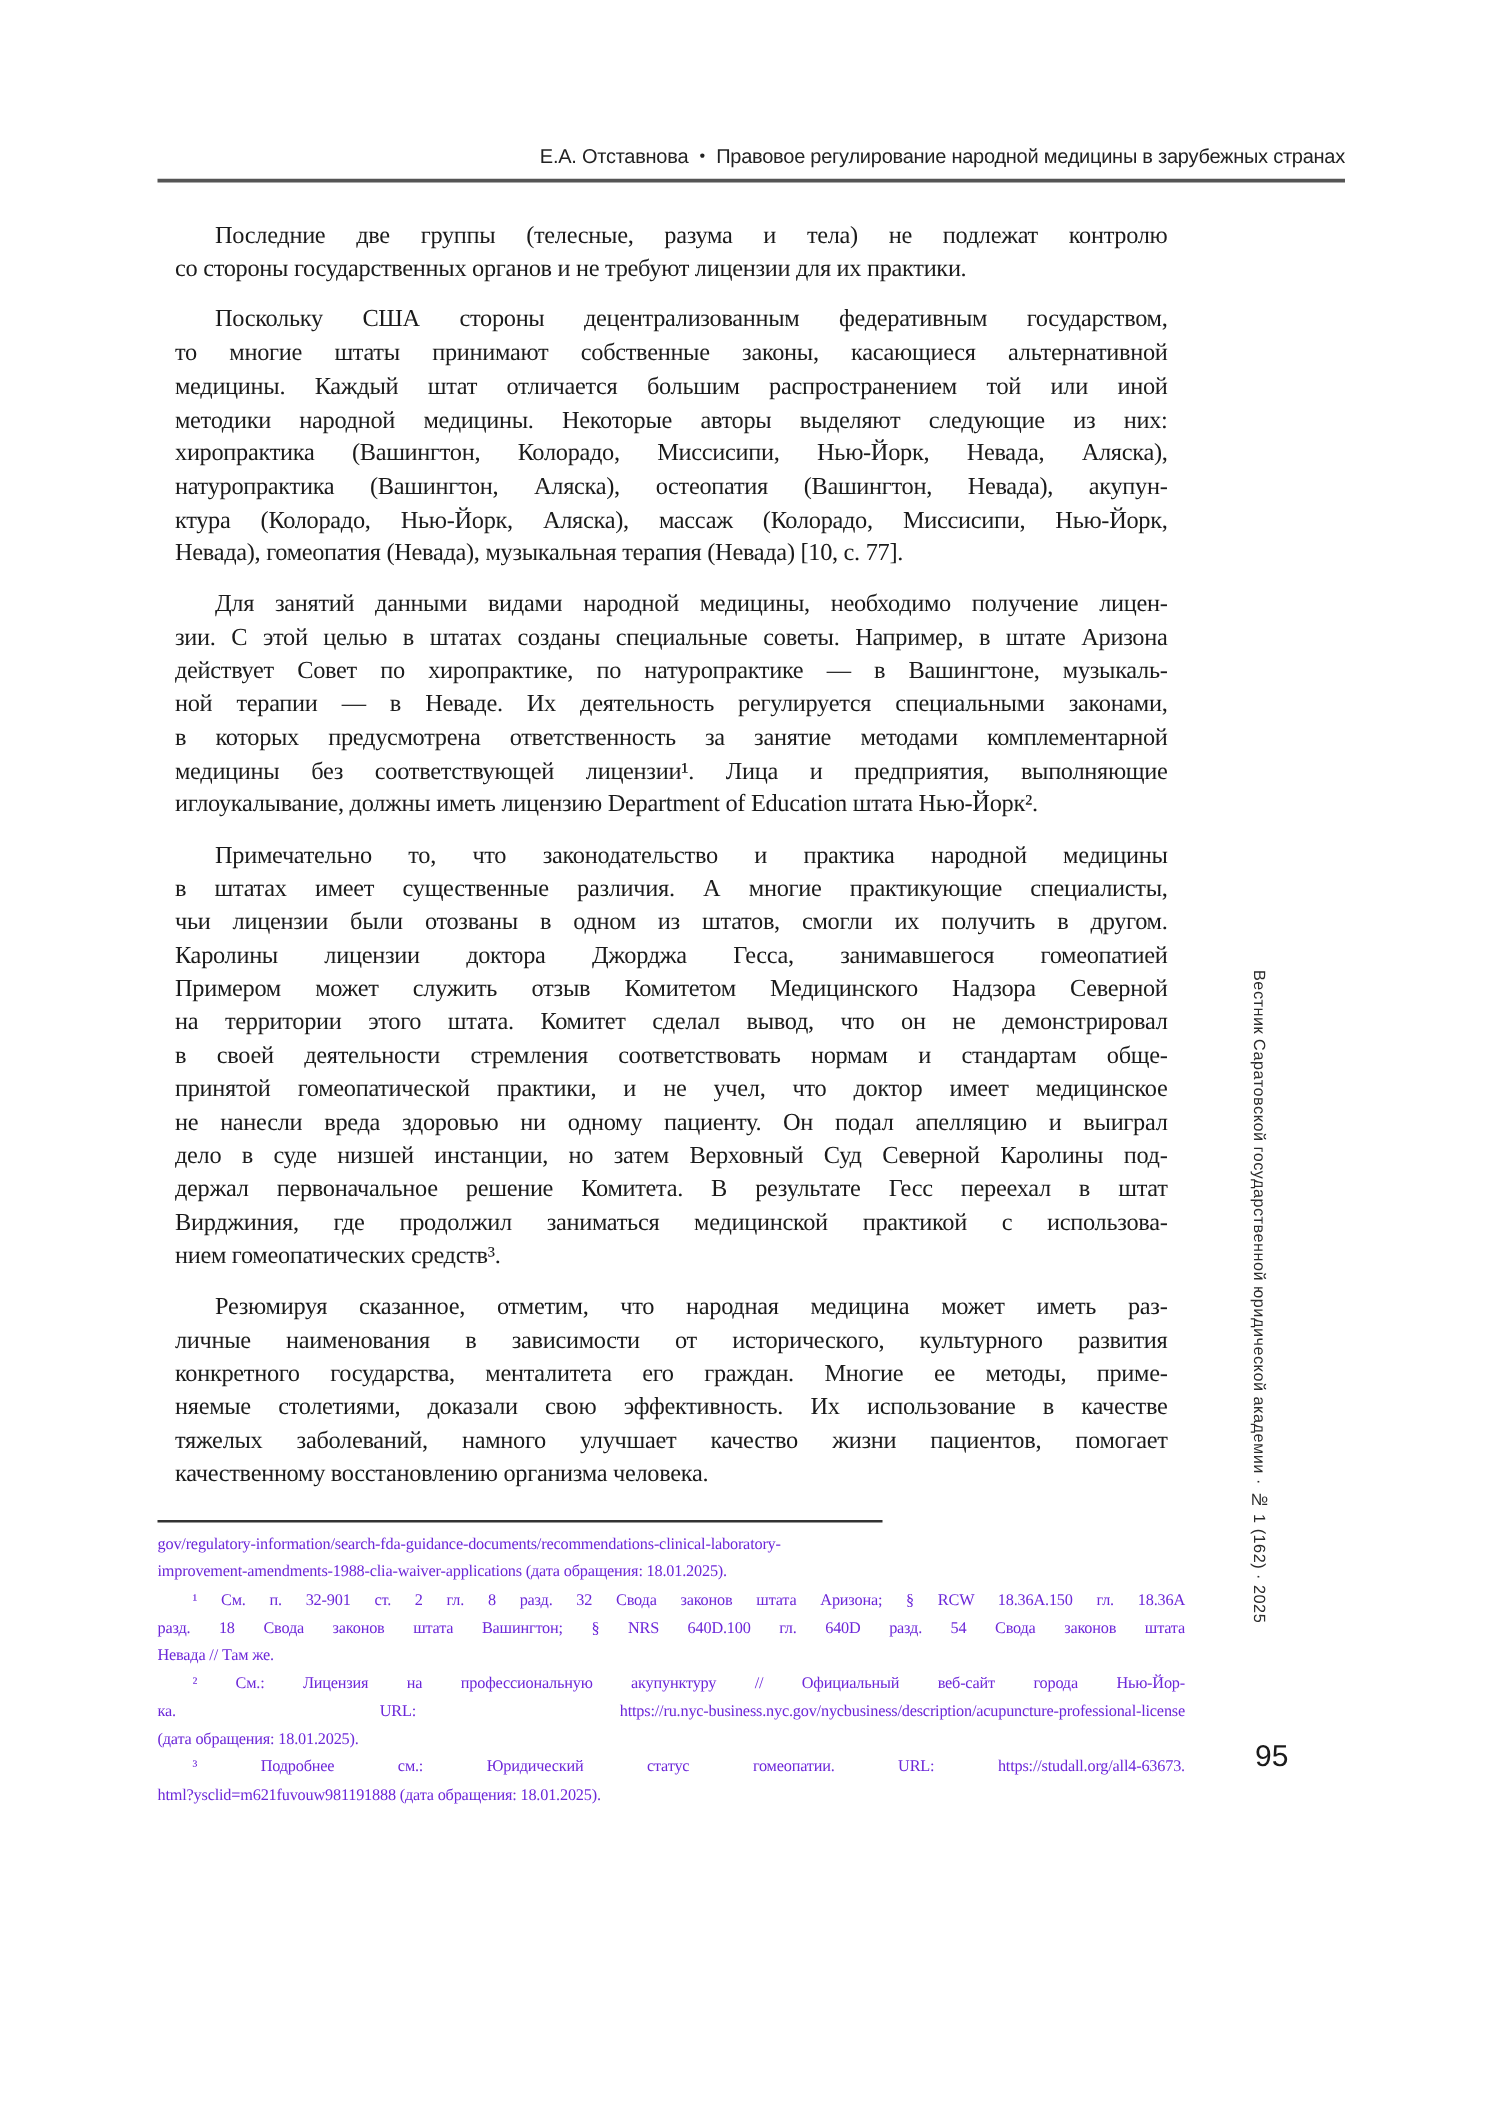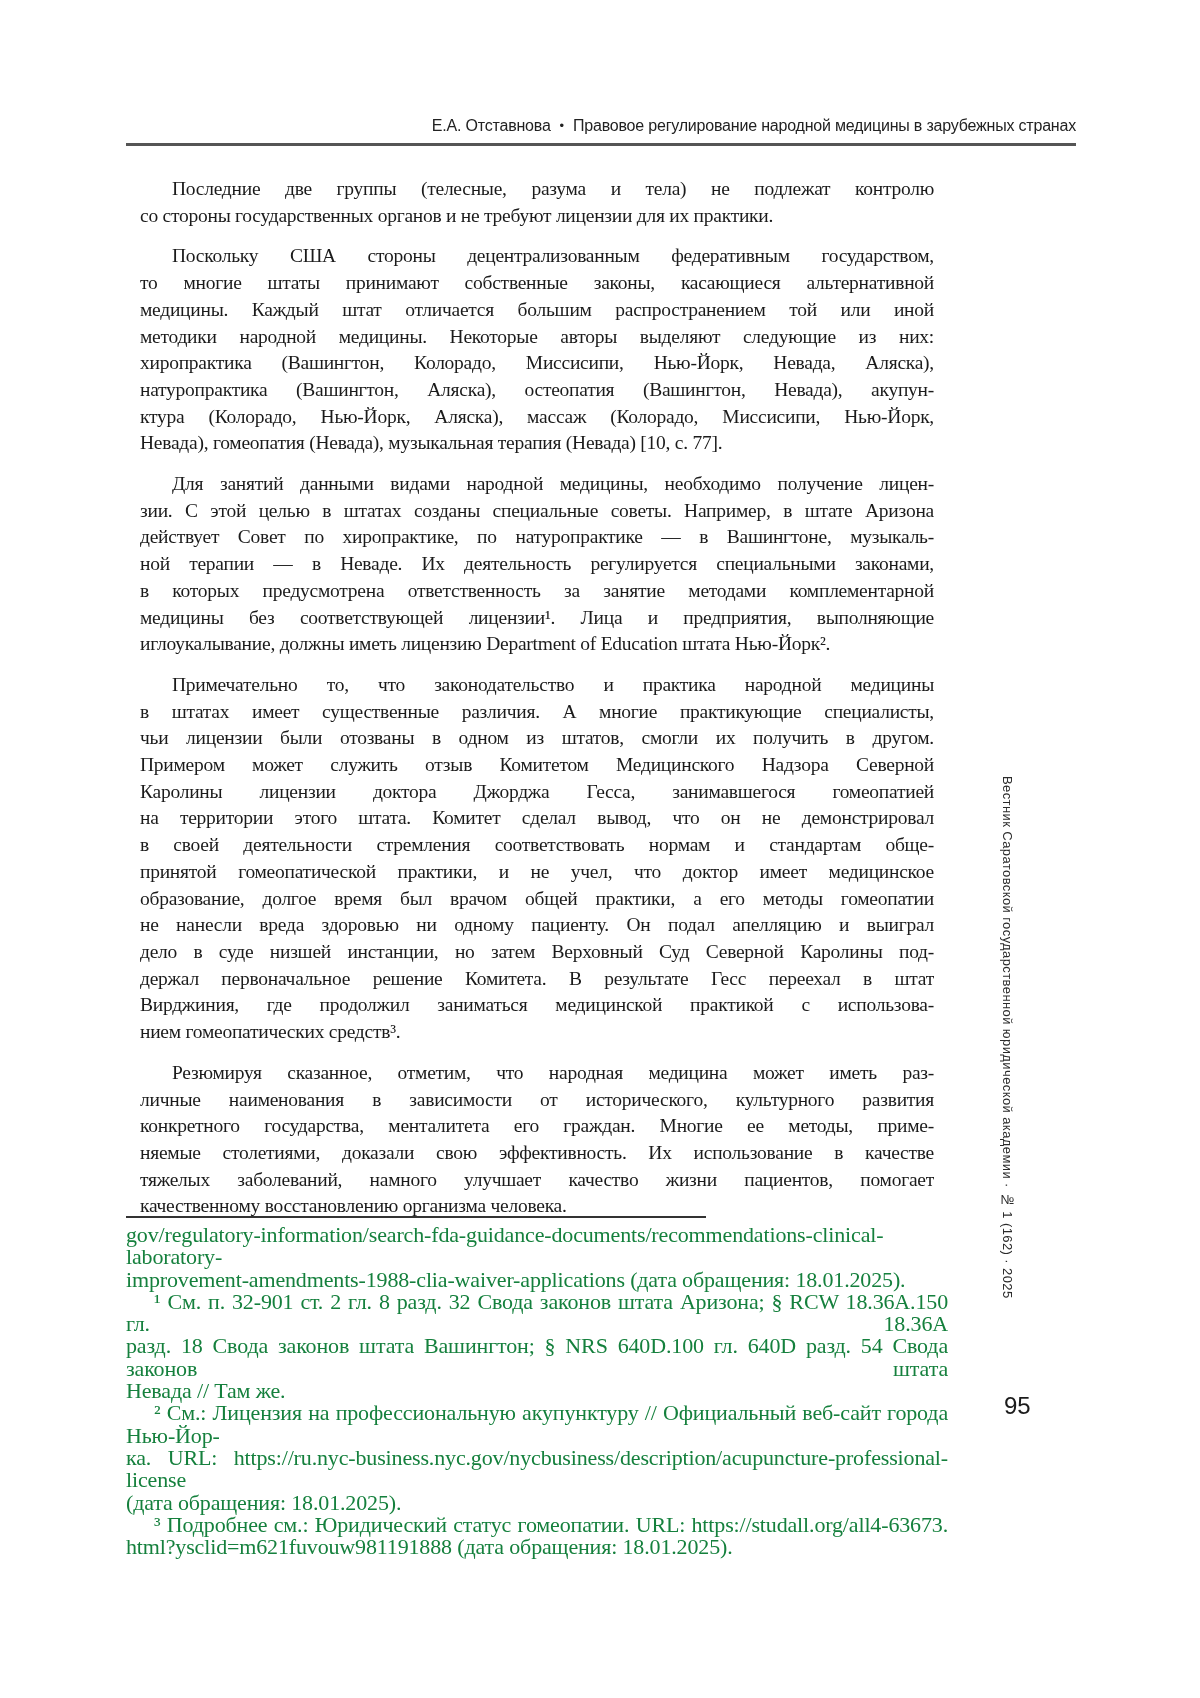--- a/index.html
+++ b/index.html
@@ -60,24 +60,24 @@
     top: 1216px;
     width: 580px;
     height: 2px;
     background: #333333;
   }
   .footnotes {
     position: absolute;
     left: 126px;
     top: 1224px;
     width: 822px;
-    font-size: 22px;
+    font-size: 13px;
     line-height: 22.3px;
     letter-spacing: -0.15px;
-    color: #15803d;
+    color: #6d28d9;
   }
   .footnote { margin: 0; }
   .footnotes .line.fnf { text-indent: 28px; } 
   
   .journal-vertical {
     position: absolute;
     left: 1000px;
     top: 776px;
     writing-mode: vertical-rl;
     font-family: "Liberation Sans", sans-serif;
@@ -127,26 +127,25 @@
         <div class="line">действует Совет по хиропрактике, по натуропрактике — в Вашингтоне, музыкаль-</div>
         <div class="line">ной терапии — в Неваде. Их деятельность регулируется специальными законами,</div>
         <div class="line">в которых предусмотрена ответственность за занятие методами комплементарной</div>
         <div class="line">медицины без соответствующей лицензии¹. Лица и предприятия, выполняющие</div>
         <div class="line pl">иглоукалывание, должны иметь лицензию Department of Education штата Нью-Йорк².</div>
       </div>
       <div class="paragraph">
         <div class="line pf">Примечательно то, что законодательство и практика народной медицины</div>
         <div class="line">в штатах имеет существенные различия. А многие практикующие специалисты,</div>
         <div class="line">чьи лицензии были отозваны в одном из штатов, смогли их получить в другом.</div>
+        <div class="line">Каролины лицензии доктора Джорджа Гесса, занимавшегося гомеопатией</div>
         <div class="line">Примером может служить отзыв Комитетом Медицинского Надзора Северной</div>
-        <div class="line">Каролины лицензии доктора Джорджа Гесса, занимавшегося гомеопатией</div>
         <div class="line">на территории этого штата. Комитет сделал вывод, что он не демонстрировал</div>
         <div class="line">в своей деятельности стремления соответствовать нормам и стандартам обще-</div>
         <div class="line">принятой гомеопатической практики, и не учел, что доктор имеет медицинское</div>
-        <div class="line">образование, долгое время был врачом общей практики, а его методы гомеопатии</div>
         <div class="line">не нанесли вреда здоровью ни одному пациенту. Он подал апелляцию и выиграл</div>
         <div class="line">дело в суде низшей инстанции, но затем Верховный Суд Северной Каролины под-</div>
         <div class="line">держал первоначальное решение Комитета. В результате Гесс переехал в штат</div>
         <div class="line">Вирджиния, где продолжил заниматься медицинской практикой с использова-</div>
         <div class="line pl">нием гомеопатических средств³.</div>
       </div>
       <div class="paragraph">
         <div class="line pf">Резюмируя сказанное, отметим, что народная медицина может иметь раз-</div>
         <div class="line">личные наименования в зависимости от исторического, культурного развития</div>
         <div class="line">конкретного государства, менталитета его граждан. Многие ее методы, приме-</div>

